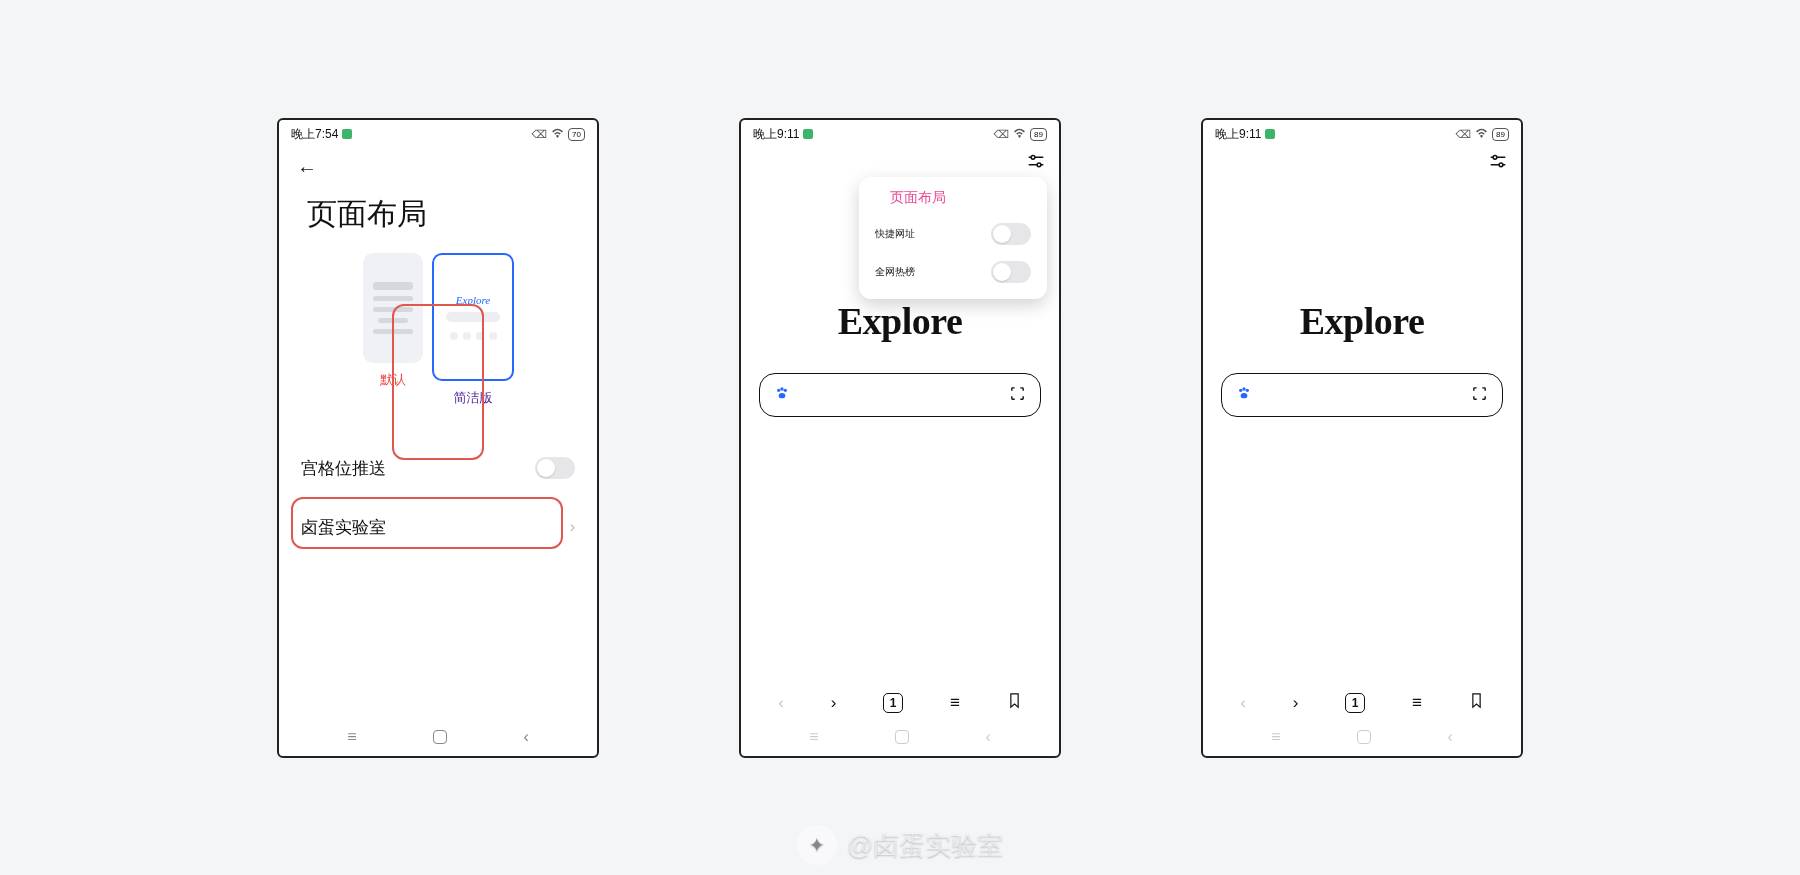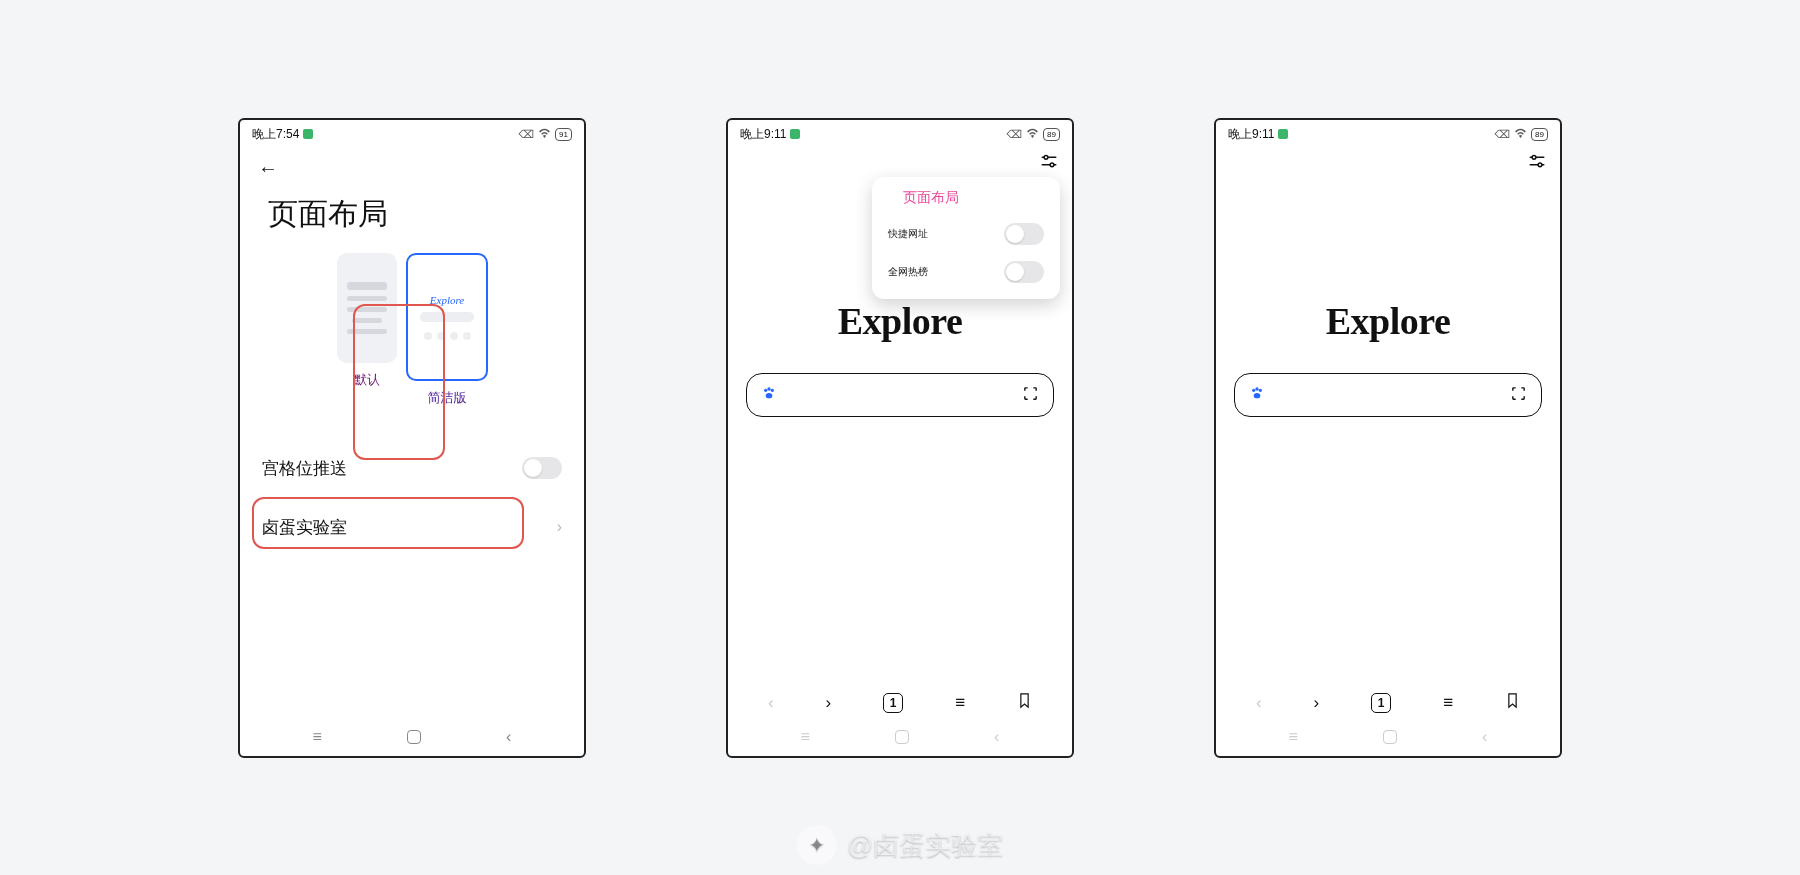--- a/index.html
+++ b/index.html
@@ -5,21 +5,21 @@
   * { box-sizing: border-box; margin: 0; padding: 0; }
   body {
     width: 1800px; height: 875px;
     background: #f4f5f7;
     font-family: -apple-system, "PingFang SC", "Helvetica Neue", Arial, sans-serif;
     position: relative;
     display: flex; align-items: center; justify-content: center;
     gap: 140px;
   }
   .phone {
-    width: 348px; height: 640px;
+    width: 322px; height: 640px;
     background: #fff;
     border: 2px solid #222;
     border-radius: 6px;
     display: flex; flex-direction: column;
     position: relative;
     overflow: hidden;
   }
   
   .status-bar {
     display: flex; justify-content: space-between; align-items: center;
@@ -51,21 +51,21 @@
   .page-title {
     font-size: 30px; font-weight: 400; padding: 8px 28px 18px 28px;
     color:#111;
   }
   .layout-picker {
     display:flex; justify-content:center; align-items:flex-start; gap:0;
     padding: 0 10px;
   }
   .layout-opt { display:flex; flex-direction:column; align-items:center; gap:8px; width:90px; }
   .layout-opt.side { width:70px; }
-  .opt-label { font-size:13px; color:#701a75; }
+  .opt-label { font-size:13px; color:#ef4444; }
   .opt-label.selected { color:#4c1d95; }
   .layout-preview {
     background:#f0f1f4; border-radius:10px;
     display:flex; flex-direction:column; align-items:center; justify-content:center;
     gap:6px; padding:10px 6px;
   }
   .layout-preview.side { height:110px; width:60px; }
   .layout-preview.center {
     height:128px; width:82px;
     border: 2.5px solid #2667ff;
@@ -174,21 +174,21 @@
       <span>晚上7:54</span>
       <span class="green-dot"></span>
     </div>
     <div class="status-right">
       <span class="x-box-icon">⌫</span>
       <span class="wifi-icon">
         <svg width="13" height="10" viewBox="0 0 24 18">
             <path d="M12 18l-3-4c1-1 2-1.5 3-1.5s2 .5 3 1.5l-3 4zm-6-8c2-2 4-3 6-3s4 1 6 3l-2 2c-1.3-1.3-2.7-2-4-2s-2.7.7-4 2l-2-2zm-4-4C5 3 8 1 12 1s7 2 10 5l-2 2C17 5 14.5 4 12 4S7 5 4 8L2 6z" fill="#555"></path>
           </svg>
       </span>
-      <span class="status-batt">91</span>
+      <span class="status-batt">70</span>
     </div>
   </div>
 
   <div class="back-row">
     <span class="back-arrow">←</span>
   </div>
   <div class="page-title">页面布局</div>
 
   <div class="layout-picker">
     <div class="layout-opt side">

